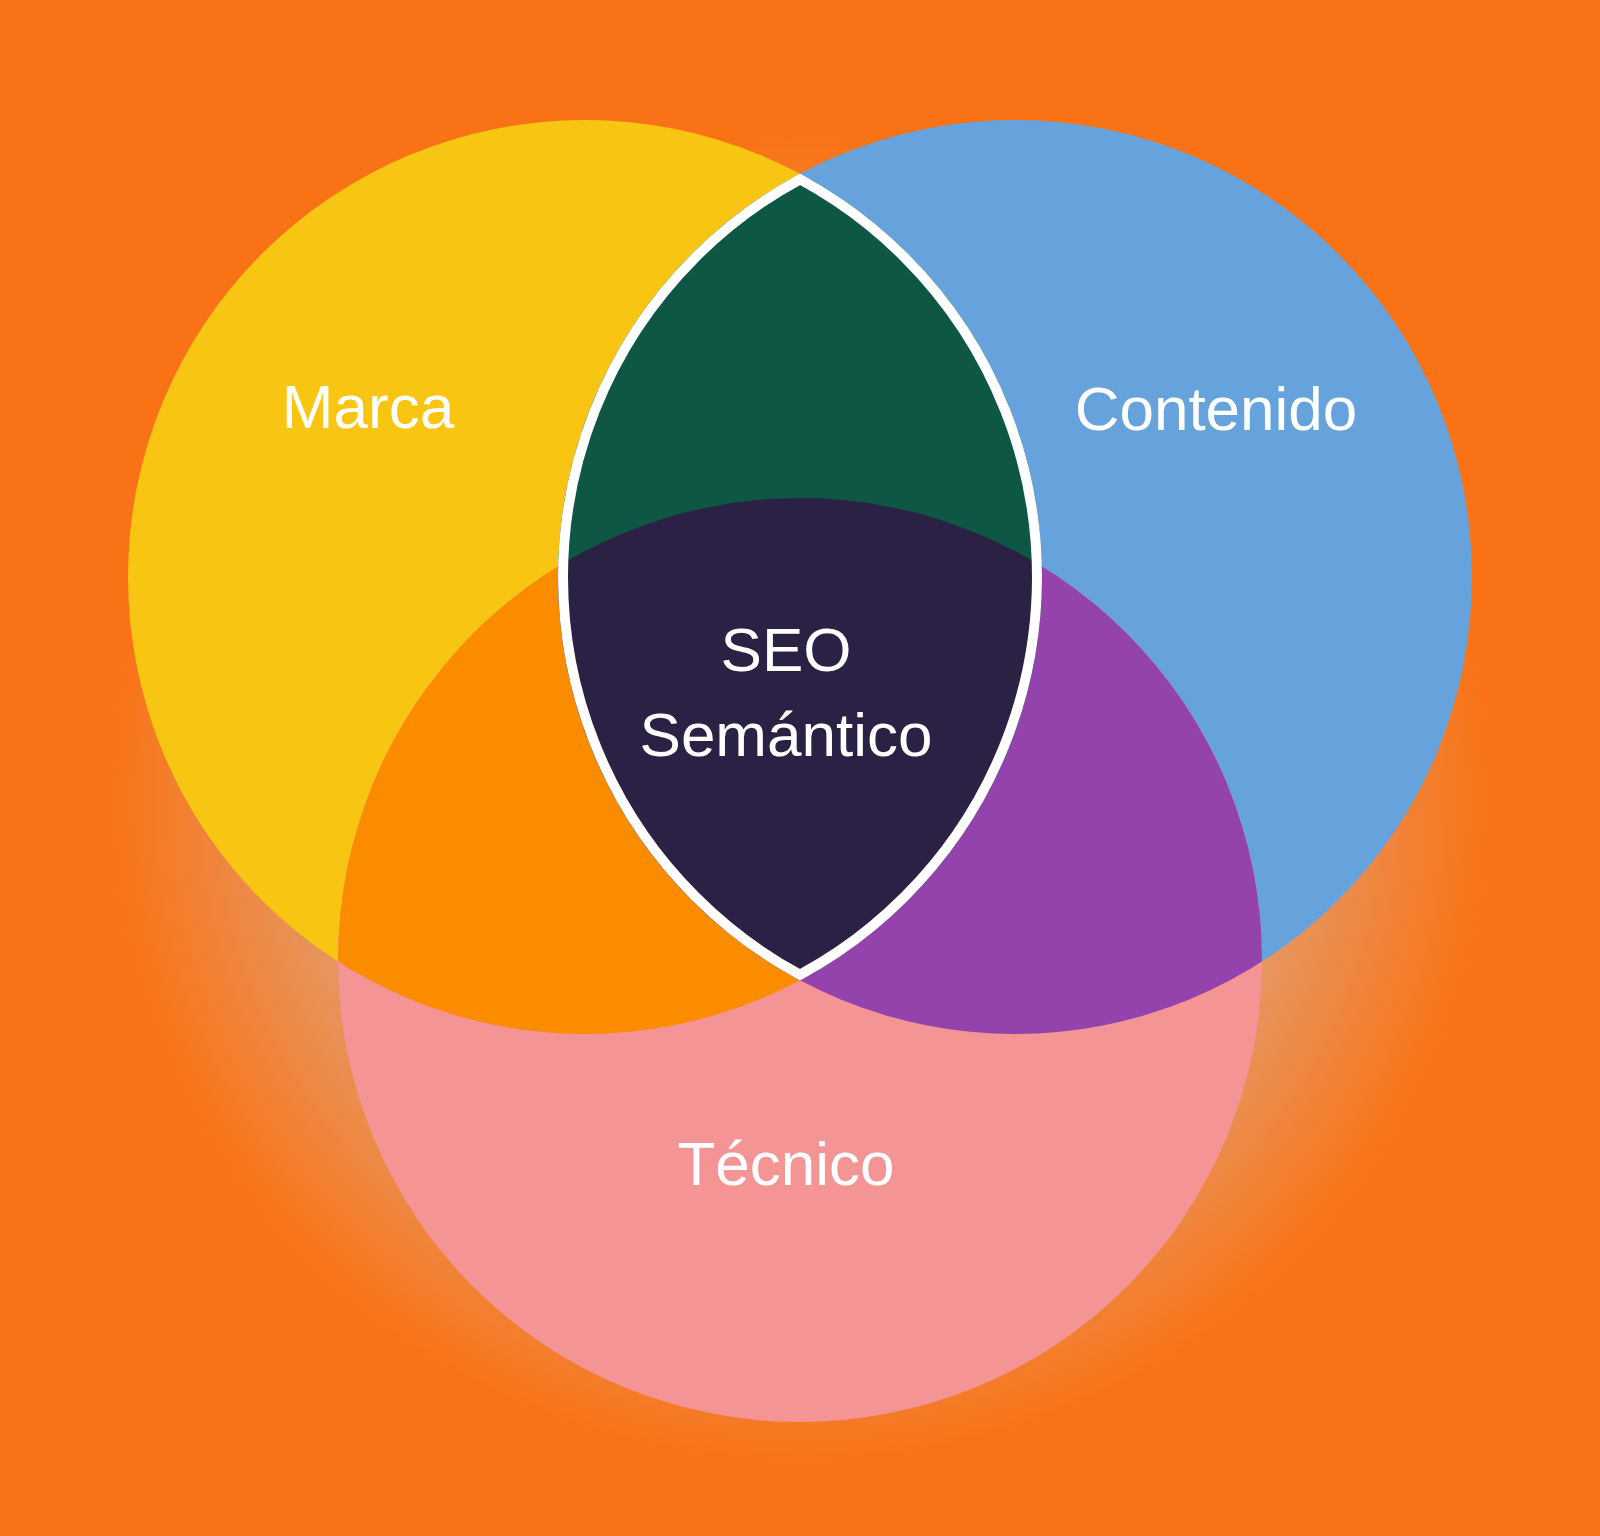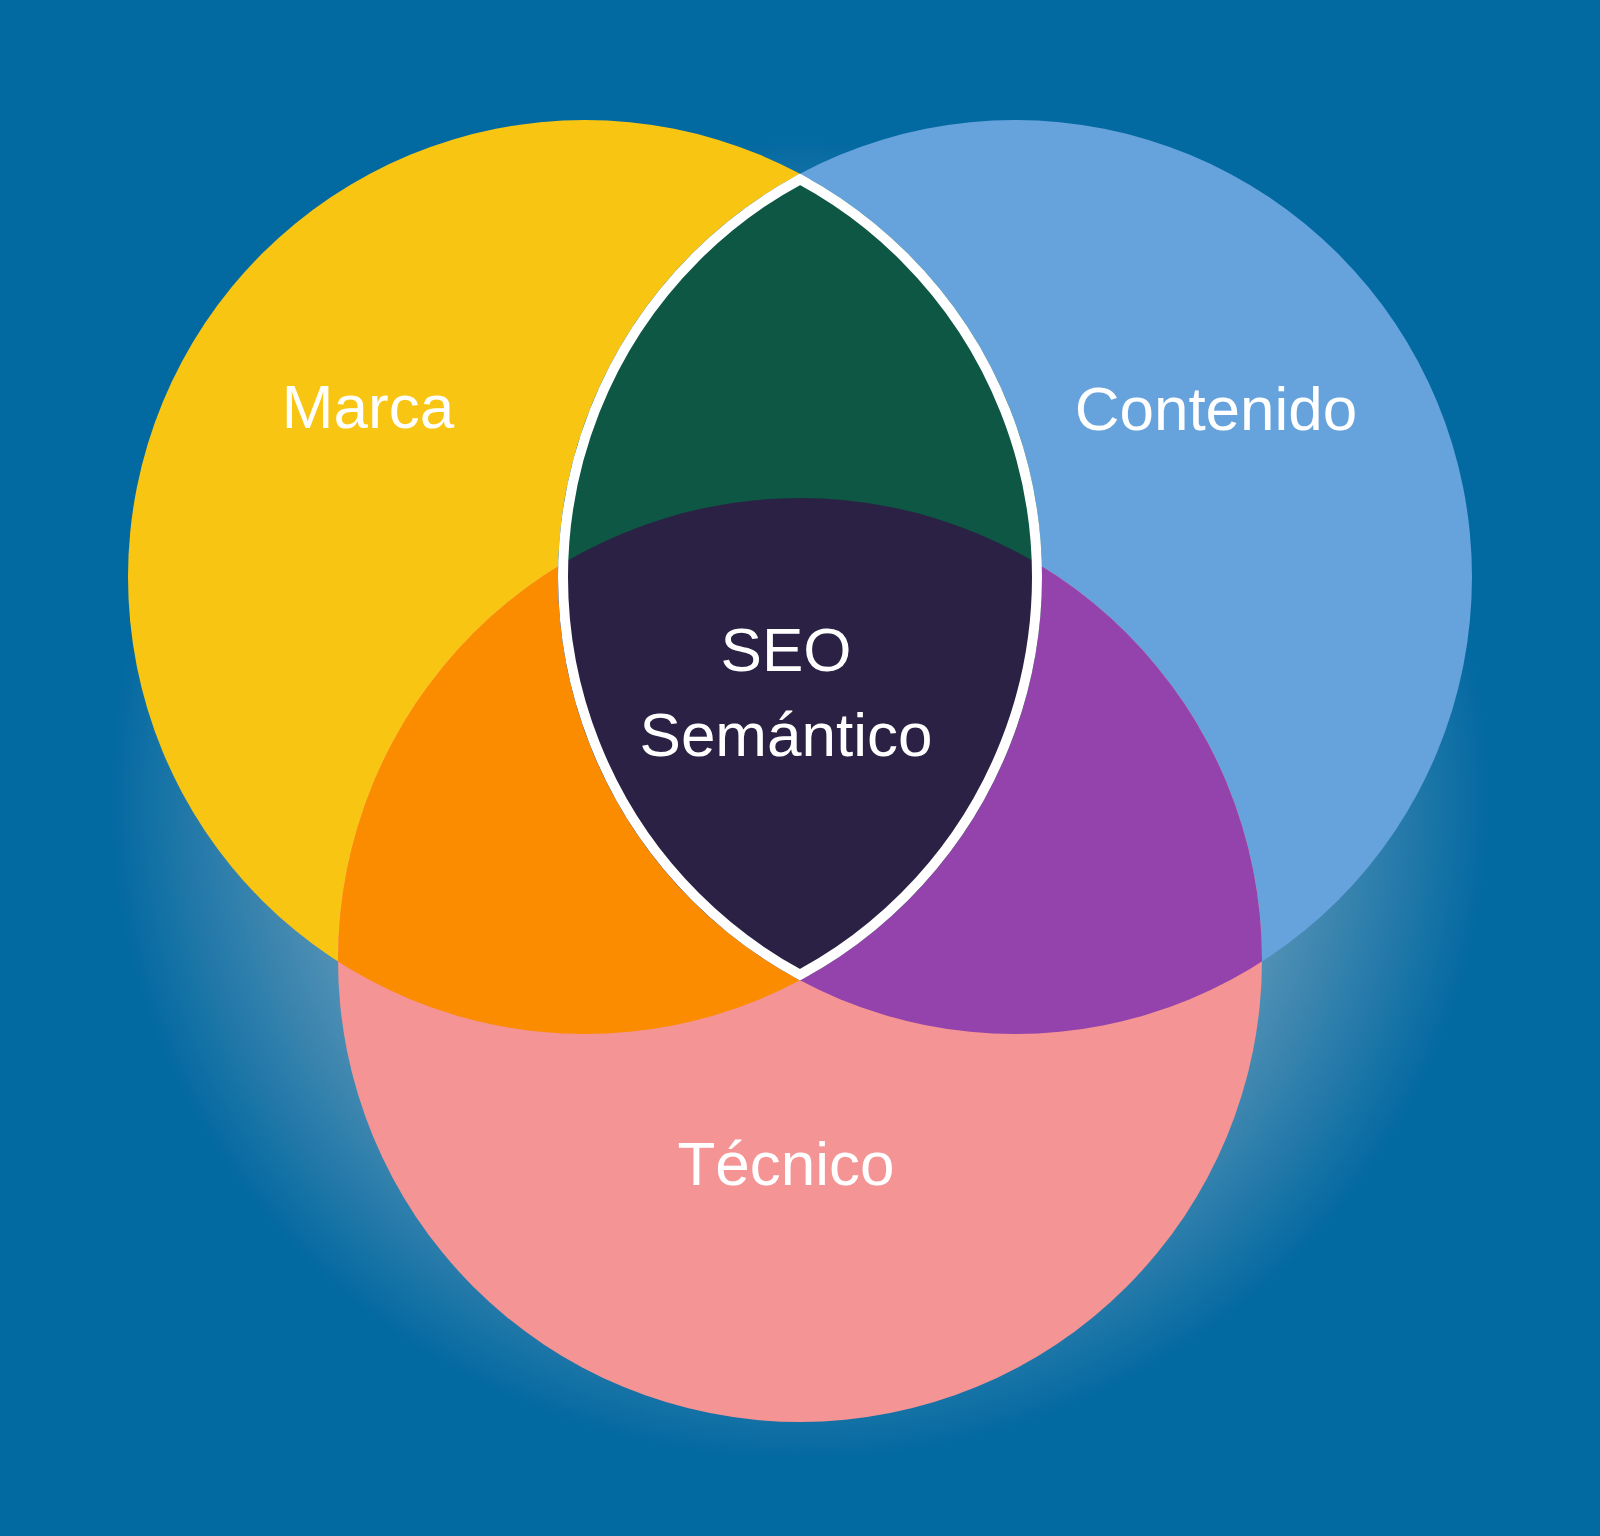--- a/index.html
+++ b/index.html
@@ -10,21 +10,21 @@
     overflow: hidden;
   }
   body {
     background: #f2f3f5;
     font-family: "Liberation Sans", sans-serif;
   }
   #venn-stage {
     position: relative;
     width: 1600px;
     height: 1536px;
-    background: #0369a1;
+    background: #f97316;
   }
   #venn-svg {
     position: absolute;
     left: 0;
     top: 0;
     width: 1600px;
     height: 1536px;
     display: block;
   }
   .venn-label {

